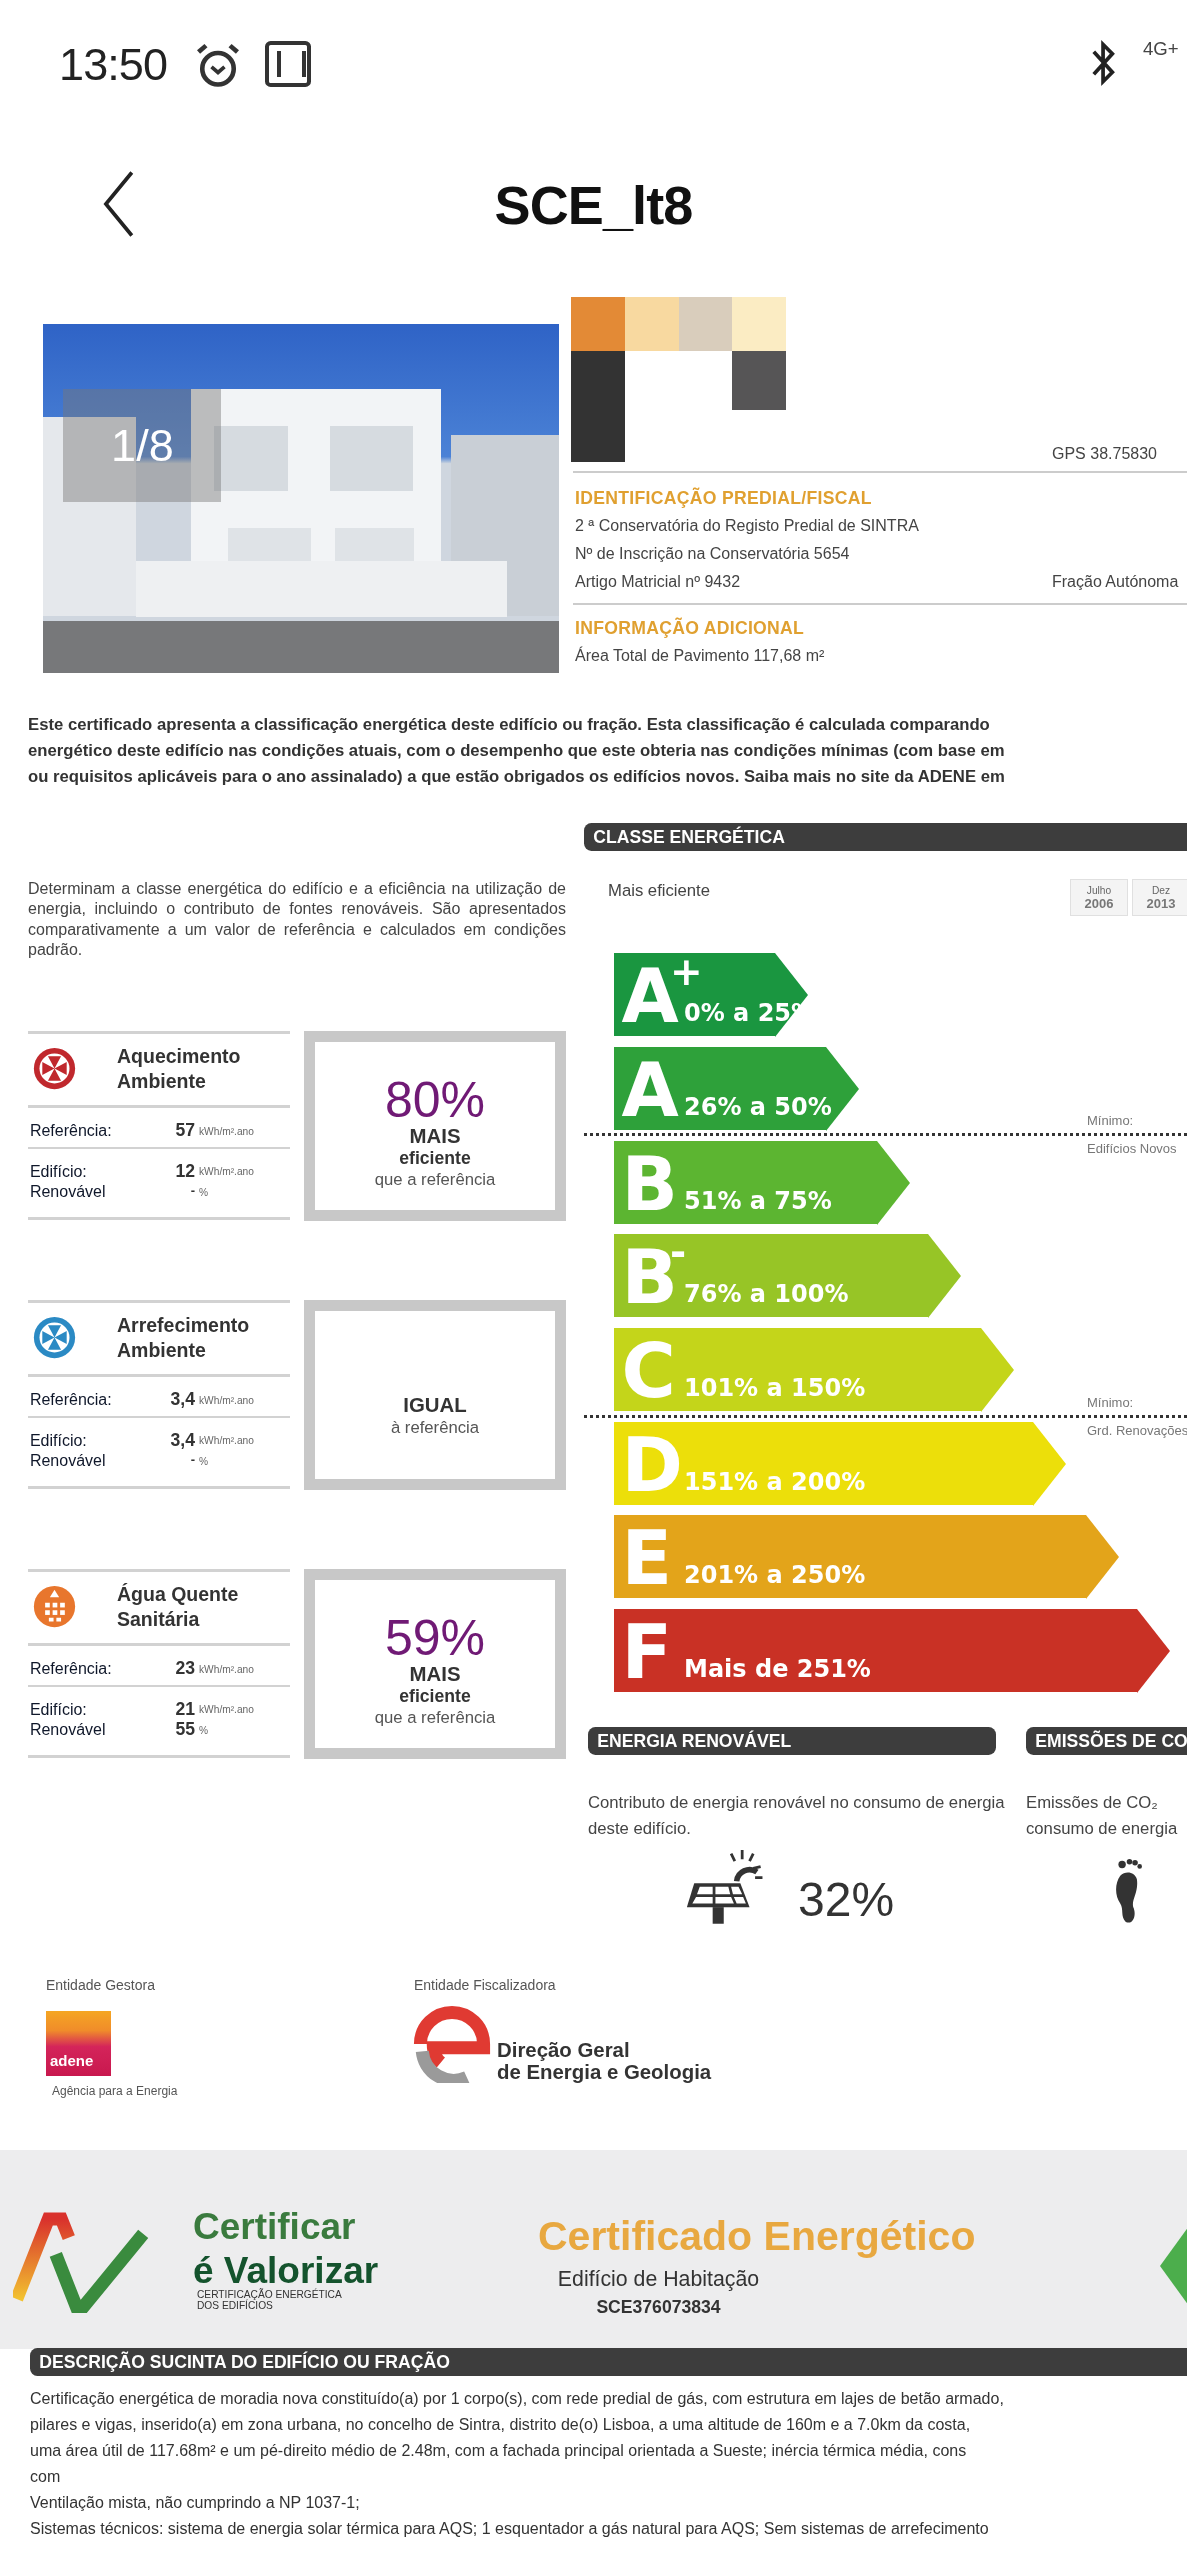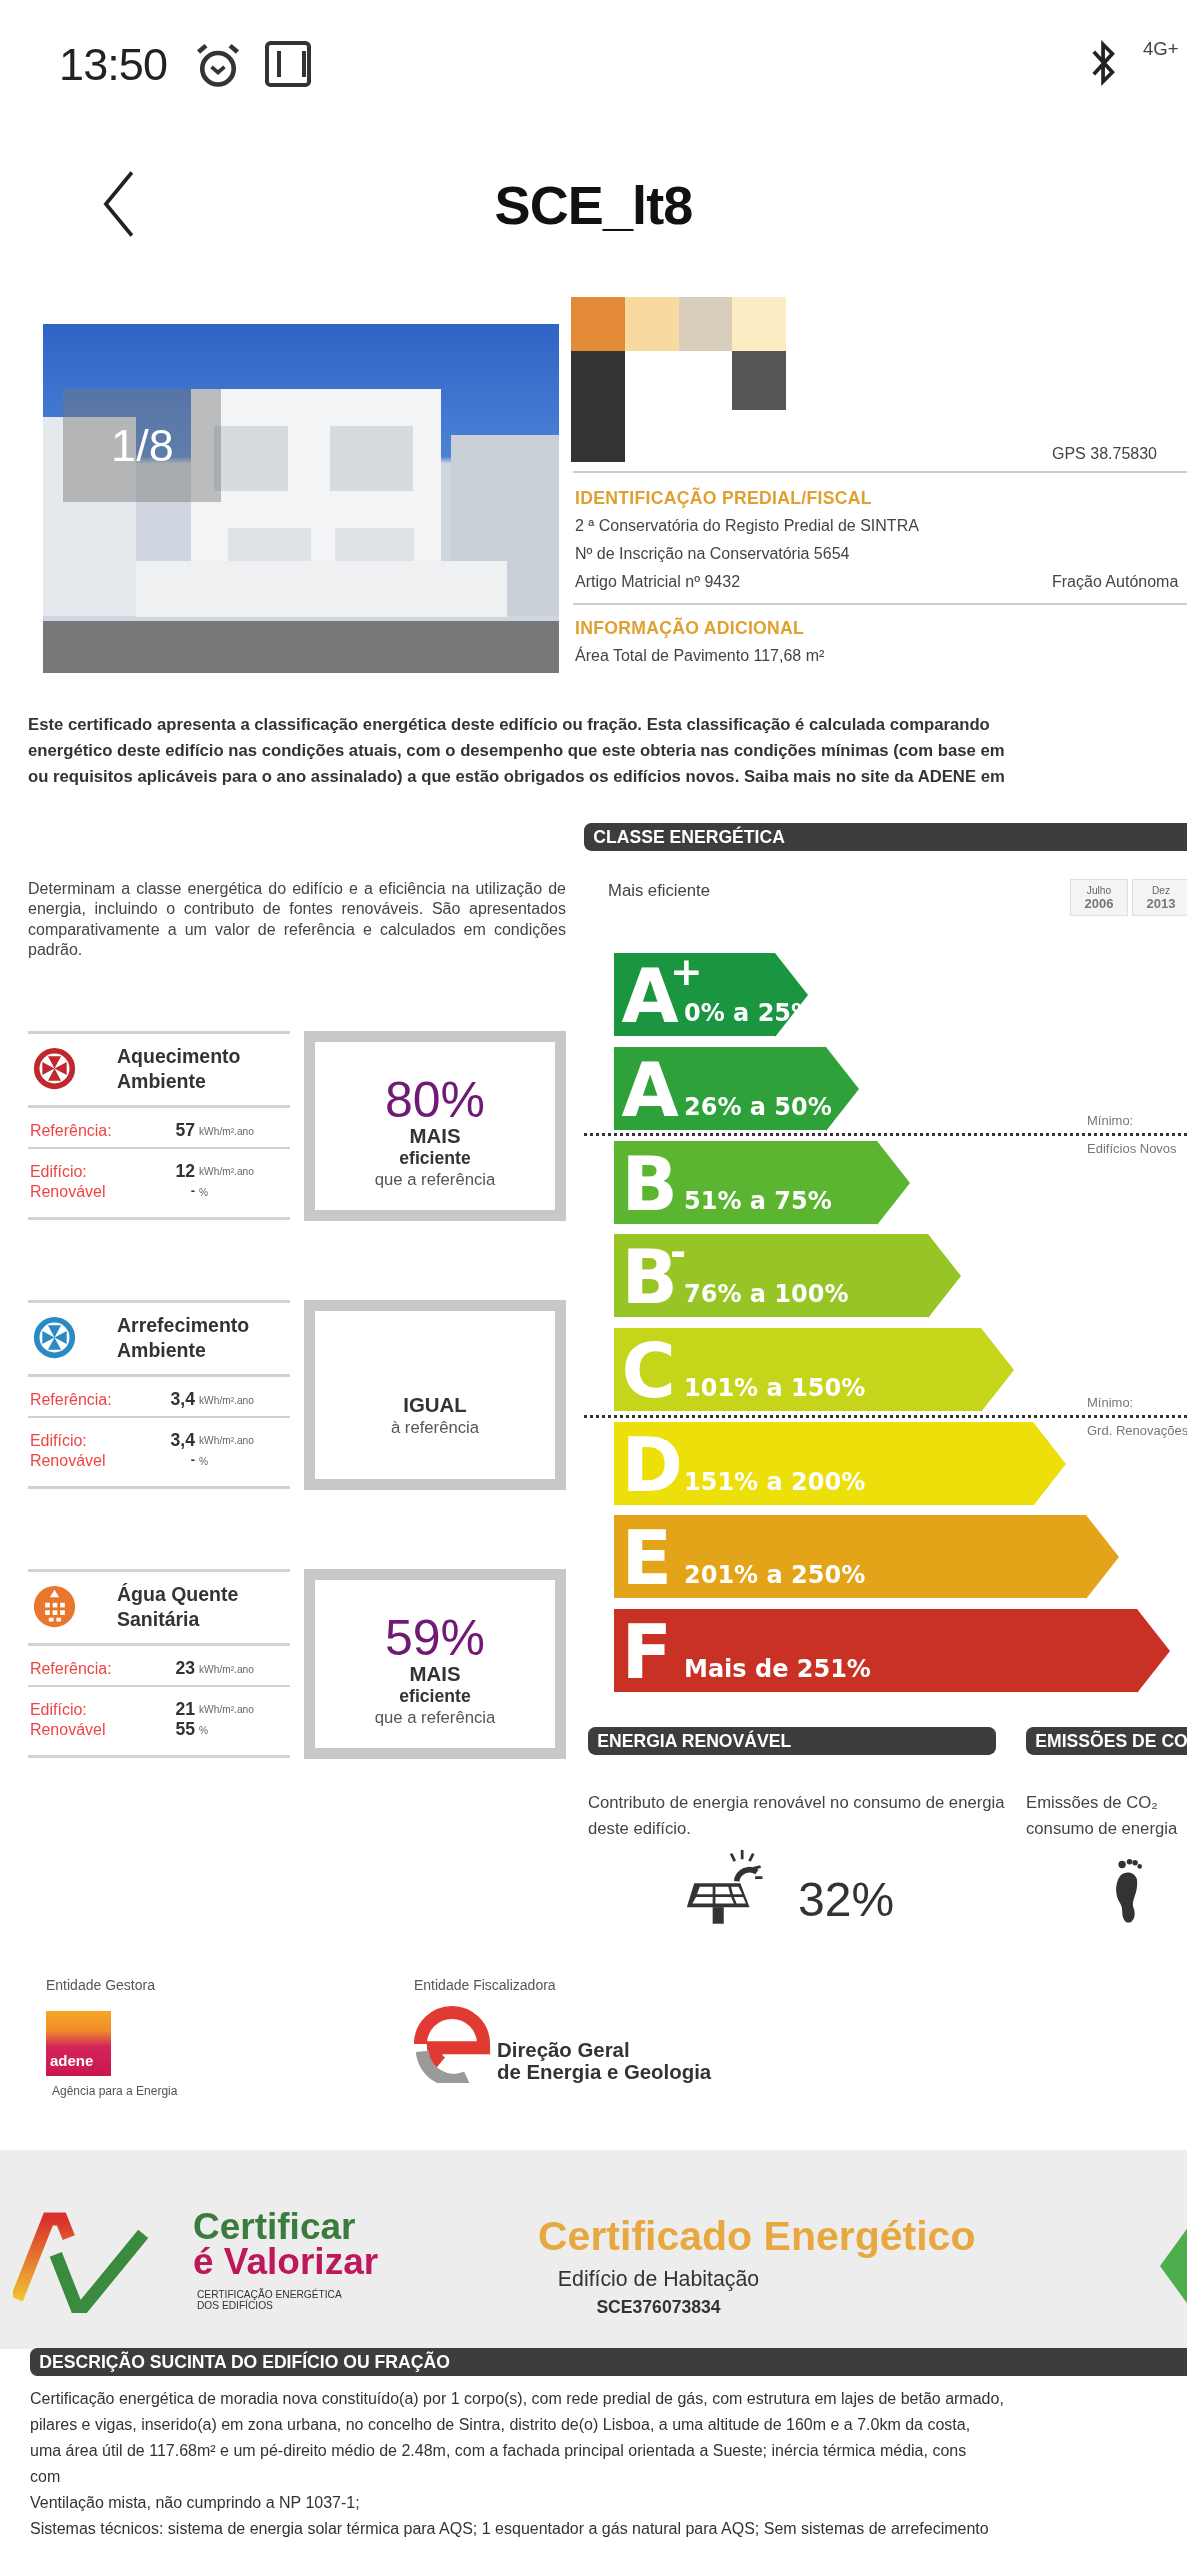--- a/index.html
+++ b/index.html
@@ -48,21 +48,21 @@
 
   .indicator { position: absolute; left: 28px; width: 538px; height: 213px; }
   .ind-card { position: absolute; left: 0; top: 0; width: 262px; height: 190px; }
   .ind-card .top-line, .ind-card .mid-line, .ind-card .mid-line2, .ind-card .bot-line { position: absolute; left: 0; width: 262px; height: 2.8px; background: #d2d2d2; }
   .ind-card .top-line { top: 0; }
   .ind-card .mid-line { top: 74px; }
   .ind-card .mid-line2 { top: 116px; height: 1.9px; }
   .ind-card .bot-line { top: 186px; }
   .ind-icon { position: absolute; left: 3.7px; top: 15px; width: 45px; height: 45px; border-radius: 50%; }
   .ind-title { position: absolute; left: 89px; top: 13px; font-size: 19.5px; font-weight: bold; color: #333; line-height: 25px; }
-  .ind-label { position: absolute; left: 1.9px; font-size: 16px; color: #ef4444; }
+  .ind-label { position: absolute; left: 1.9px; font-size: 16px; color: #0f172a; }
   .ind-val { position: absolute; left: 111px; width: 56px; text-align: right; font-size: 17.6px; font-weight: bold; color: #333; }
   .ind-unit { position: absolute; left: 171px; font-size: 10.2px; color: #666; }
   .ind-box { position: absolute; left: 276px; top: 0; width: 262px; height: 190px; border: 11px solid #c8c8c8; background: #fff; text-align: center; }
   .ind-pct { font-size: 50px; color: #701a75; line-height: 50px; margin-top: 33px; }
   .ind-more { font-size: 20.4px; font-weight: bold; color: #333; line-height: 22px; }
   .ind-eff { font-size: 17.6px; font-weight: bold; color: #333; line-height: 22px; }
   .ind-ref { font-size: 16.7px; color: #555; line-height: 22px; }
   .ind-equal { font-size: 20.4px; font-weight: bold; color: #333; margin-top: 82px; line-height: 24px; }
 
   .mais-ef { position: absolute; left: 608px; top: 603px; font-size: 16.7px; color: #444; }
@@ -88,21 +88,21 @@
   .entity-label { position: absolute; font-size: 14px; color: #555; }
   .adene-logo { position: absolute; left: 46px; top: 1733px; width: 65px; height: 65px; background: linear-gradient(#f5a623 0%, #f08c2a 30%, #d4245a 55%, #c8184e 100%); }
   .adene-text { position: absolute; left: 50px; top: 1774px; font-size: 15px; font-weight: bold; color: #fff; }
   .adene-sub { position: absolute; left: 52px; top: 1806px; font-size: 12px; color: #555; }
   .dgeg-logo { position: absolute; left: 413px; top: 1727px; width: 78px; height: 78px; }
   .dgeg-text { position: absolute; left: 497px; top: 1761px; font-size: 20.4px; color: #333; line-height: 22px; font-weight: bold; }
 
   .cert-band { position: absolute; left: 0; top: 1872px; width: 1187px; height: 199px; background: #ededee; }
   .cert-logo { position: absolute; left: 13px; top: 56px; width: 186px; height: 121px; }
   .cert-brand1 { position: absolute; left: 193px; top: 58px; font-size: 37px; font-weight: bold; color: #3a7b3e; line-height: 37px; }
-  .cert-brand2 { position: absolute; left: 193px; top: 93px; font-size: 37px; font-weight: bold; color: #be185d; line-height: 37px; }
+  .cert-brand2 { position: absolute; left: 193px; top: 102px; font-size: 37px; font-weight: bold; color: #14532d; line-height: 37px; }
   .cert-brand3 { position: absolute; left: 197px; top: 139px; font-size: 10.2px; color: #333; line-height: 11px; width: 167px; }
   .cert-title { position: absolute; left: 538px; top: 63px; font-size: 41px; font-weight: bold; color: #e8a840; }
   .cert-sub { position: absolute; left: 0; width: 1317px; top: 117px; text-align: center; font-size: 21.3px; color: #333; }
   .cert-num { position: absolute; left: 0; width: 1317px; top: 147px; text-align: center; font-size: 17.6px; font-weight: bold; color: #333; }
   .cert-arrow { position: absolute; left: 1160px; top: 65px; width: 0; height: 0; border-top: 51px solid transparent; border-bottom: 51px solid transparent; border-right: 37px solid #4cae4c; }
 
   .desc-text { position: absolute; left: 30px; top: 2108px; width: 1299px; font-size: 16px; line-height: 26px; color: #333; white-space: nowrap; }
 </style>
 </head>
 <body>

